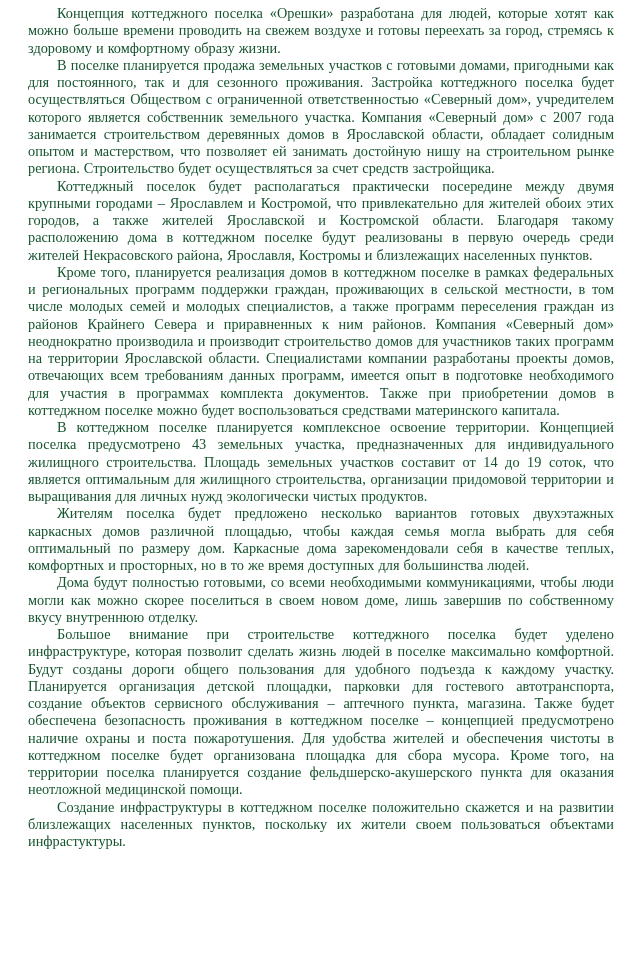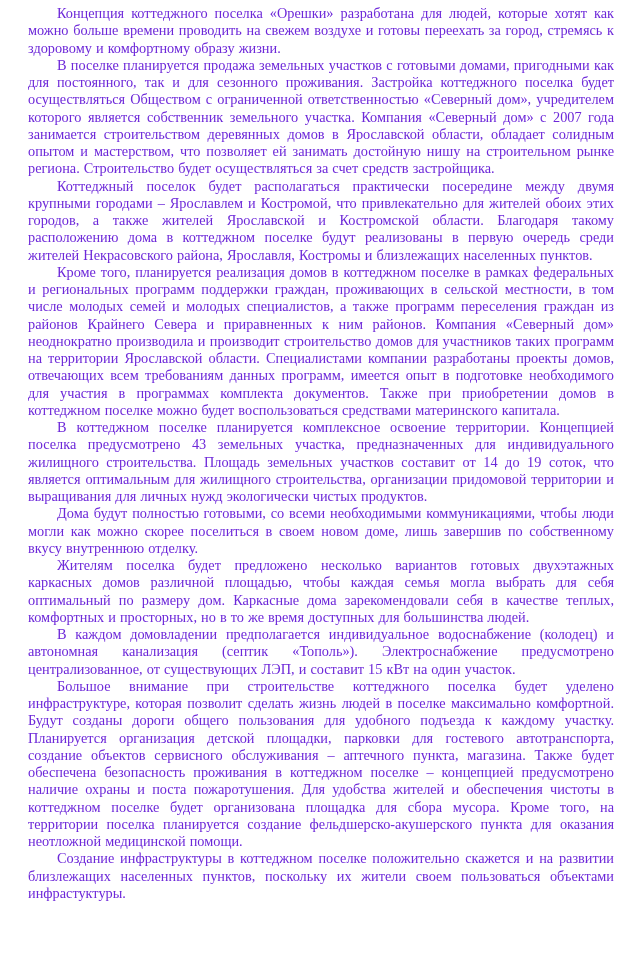--- a/index.html
+++ b/index.html
@@ -11,37 +11,36 @@
     position: relative;
     width: 637px;
     height: 960px;
     box-sizing: border-box;
     background: #ffffff;
     padding: 5px 23px 0 28px;
     overflow: hidden;
     font-family: "Liberation Serif", "DejaVu Serif", serif;
     font-size: 14.3px;
     line-height: 17.25px;
-    color: #6d28d9;
+    color: #14532d;
     text-align: justify;
   }
   .page p {
     margin: 0;
     padding: 0;
     text-indent: 29px;
     word-spacing: 0.5px;
   }
 </style>
 </head>
 <body>
 
 <div class="page">
   <p>Концепция коттеджного поселка «Орешки» разработана для людей, которые хотят как можно больше времени проводить на свежем воздухе и готовы переехать за город, стремясь к здоровому и комфортному образу жизни.</p>
   <p>В поселке планируется продажа земельных участков с готовыми домами, пригодными как для постоянного, так и для сезонного проживания. Застройка коттеджного поселка будет осуществляться Обществом с ограниченной ответственностью «Северный дом», учредителем которого является собственник земельного участка. Компания «Северный дом» с 2007 года занимается строительством деревянных домов в Ярославской области, обладает солидным опытом и мастерством, что позволяет ей занимать достойную нишу на строительном рынке региона. Строительство будет осуществляться за счет средств застройщика.</p>
   <p>Коттеджный поселок будет располагаться практически посередине между двумя крупными городами – Ярославлем и Костромой, что привлекательно для жителей обоих этих городов, а также жителей Ярославской и Костромской области. Благодаря такому расположению дома в коттеджном поселке будут реализованы в первую очередь среди жителей Некрасовского района, Ярославля, Костромы и близлежащих населенных пунктов.</p>
   <p>Кроме того, планируется реализация домов в коттеджном поселке в рамках федеральных и региональных программ поддержки граждан, проживающих в сельской местности, в том числе молодых семей и молодых специалистов, а также программ переселения граждан из районов Крайнего Севера и приравненных к ним районов. Компания «Северный дом» неоднократно производила и производит строительство домов для участников таких программ на территории Ярославской области. Специалистами компании разработаны проекты домов, отвечающих всем требованиям данных программ, имеется опыт в подготовке необходимого для участия в программах комплекта документов. Также при приобретении домов в коттеджном поселке можно будет воспользоваться средствами материнского капитала.</p>
   <p>В коттеджном поселке планируется комплексное освоение территории. Концепцией поселка предусмотрено 43 земельных участка, предназначенных для индивидуального жилищного строительства. Площадь земельных участков составит от 14 до 19 соток, что является оптимальным для жилищного строительства, организации придомовой территории и выращивания для личных нужд экологически чистых продуктов.</p>
+  <p>Жителям поселка будет предложено несколько вариантов готовых двухэтажных каркасных домов различной площадью, чтобы каждая семья могла выбрать для себя оптимальный по размеру дом. Каркасные дома зарекомендовали себя в качестве теплых, комфортных и просторных, но в то же время доступных для большинства людей.</p>
   <p>Дома будут полностью готовыми, со всеми необходимыми коммуникациями, чтобы люди могли как можно скорее поселиться в своем новом доме, лишь завершив по собственному вкусу внутреннюю отделку.</p>
-  <p>Жителям поселка будет предложено несколько вариантов готовых двухэтажных каркасных домов различной площадью, чтобы каждая семья могла выбрать для себя оптимальный по размеру дом. Каркасные дома зарекомендовали себя в качестве теплых, комфортных и просторных, но в то же время доступных для большинства людей.</p>
-  <p>В каждом домовладении предполагается индивидуальное водоснабжение (колодец) и автономная канализация (септик «Тополь»). Электроснабжение предусмотрено централизованное, от существующих ЛЭП, и составит 15 кВт на один участок.</p>
   <p>Большое внимание при строительстве коттеджного поселка будет уделено инфраструктуре, которая позволит сделать жизнь людей в поселке максимально комфортной. Будут созданы дороги общего пользования для удобного подъезда к каждому участку. Планируется организация детской площадки, парковки для гостевого автотранспорта, создание объектов сервисного обслуживания – аптечного пункта, магазина. Также будет обеспечена безопасность проживания в коттеджном поселке – концепцией предусмотрено наличие охраны и поста пожаротушения. Для удобства жителей и обеспечения чистоты в коттеджном поселке будет организована площадка для сбора мусора. Кроме того, на территории поселка планируется создание фельдшерско-акушерского пункта для оказания неотложной медицинской помощи.</p>
   <p>Создание инфраструктуры в коттеджном поселке положительно скажется и на развитии близлежащих населенных пунктов, поскольку их жители своем пользоваться объектами инфрастуктуры.</p>
 </div>
 
 </body></html>

